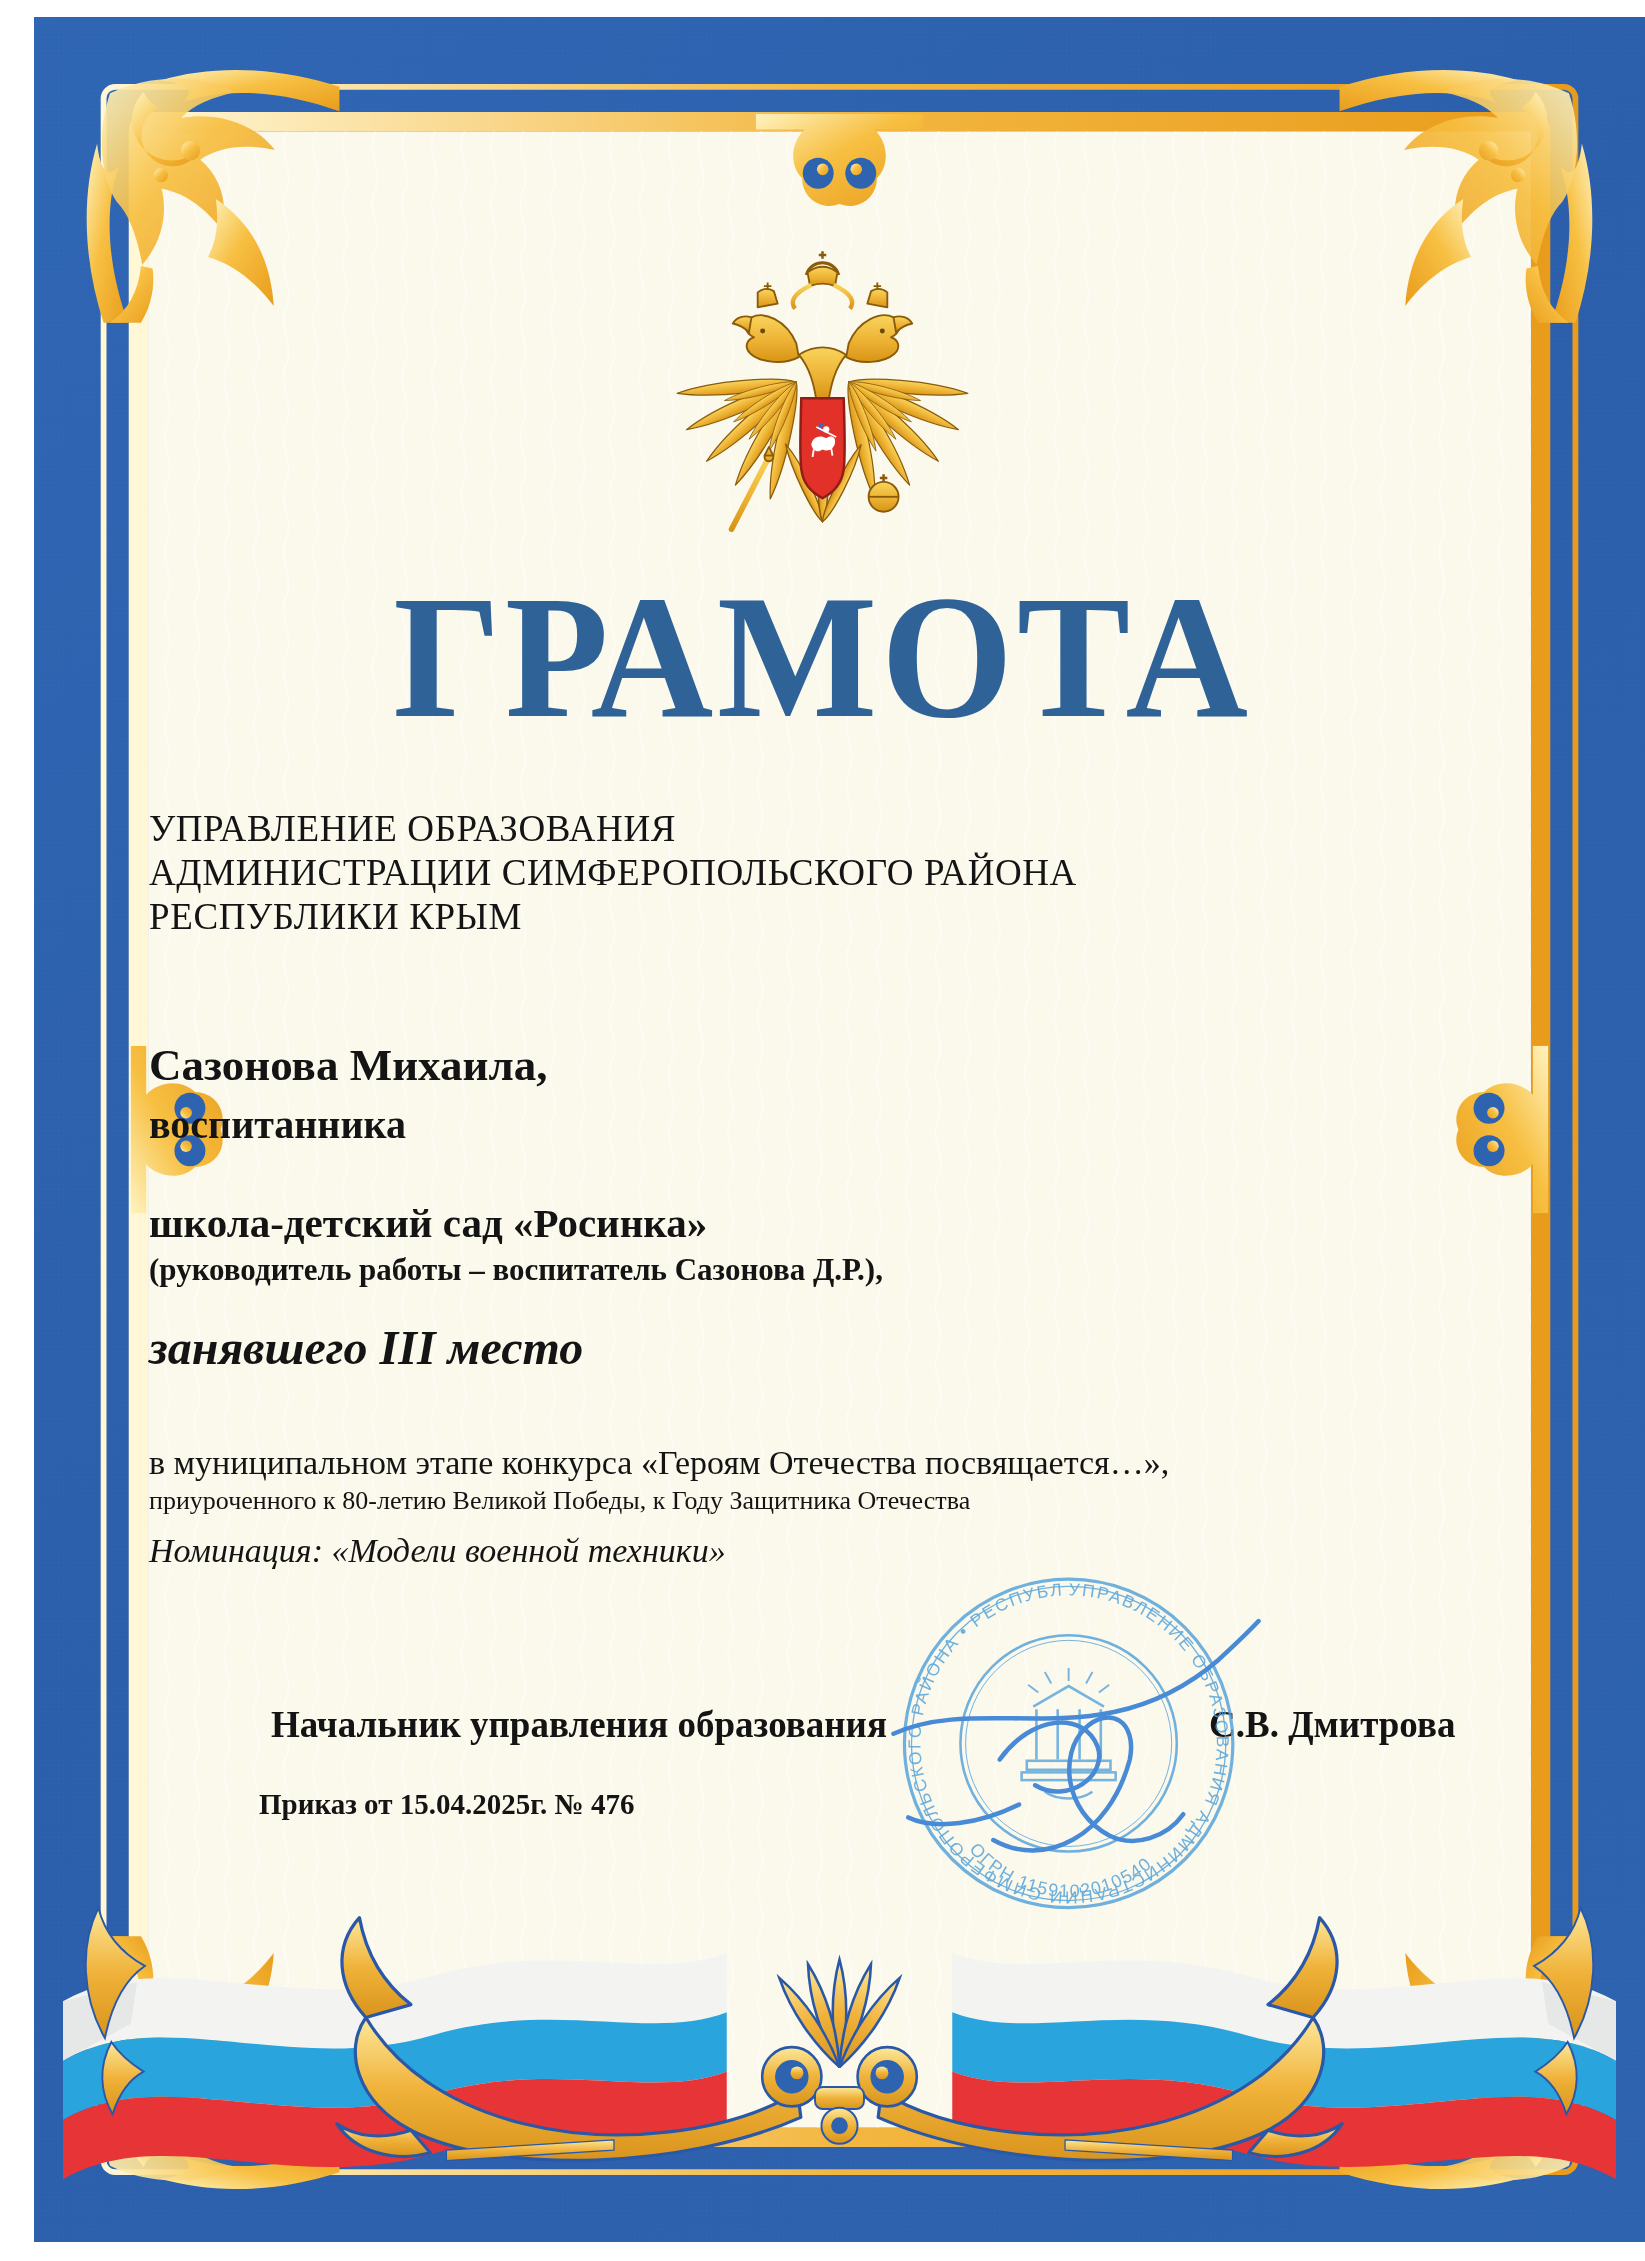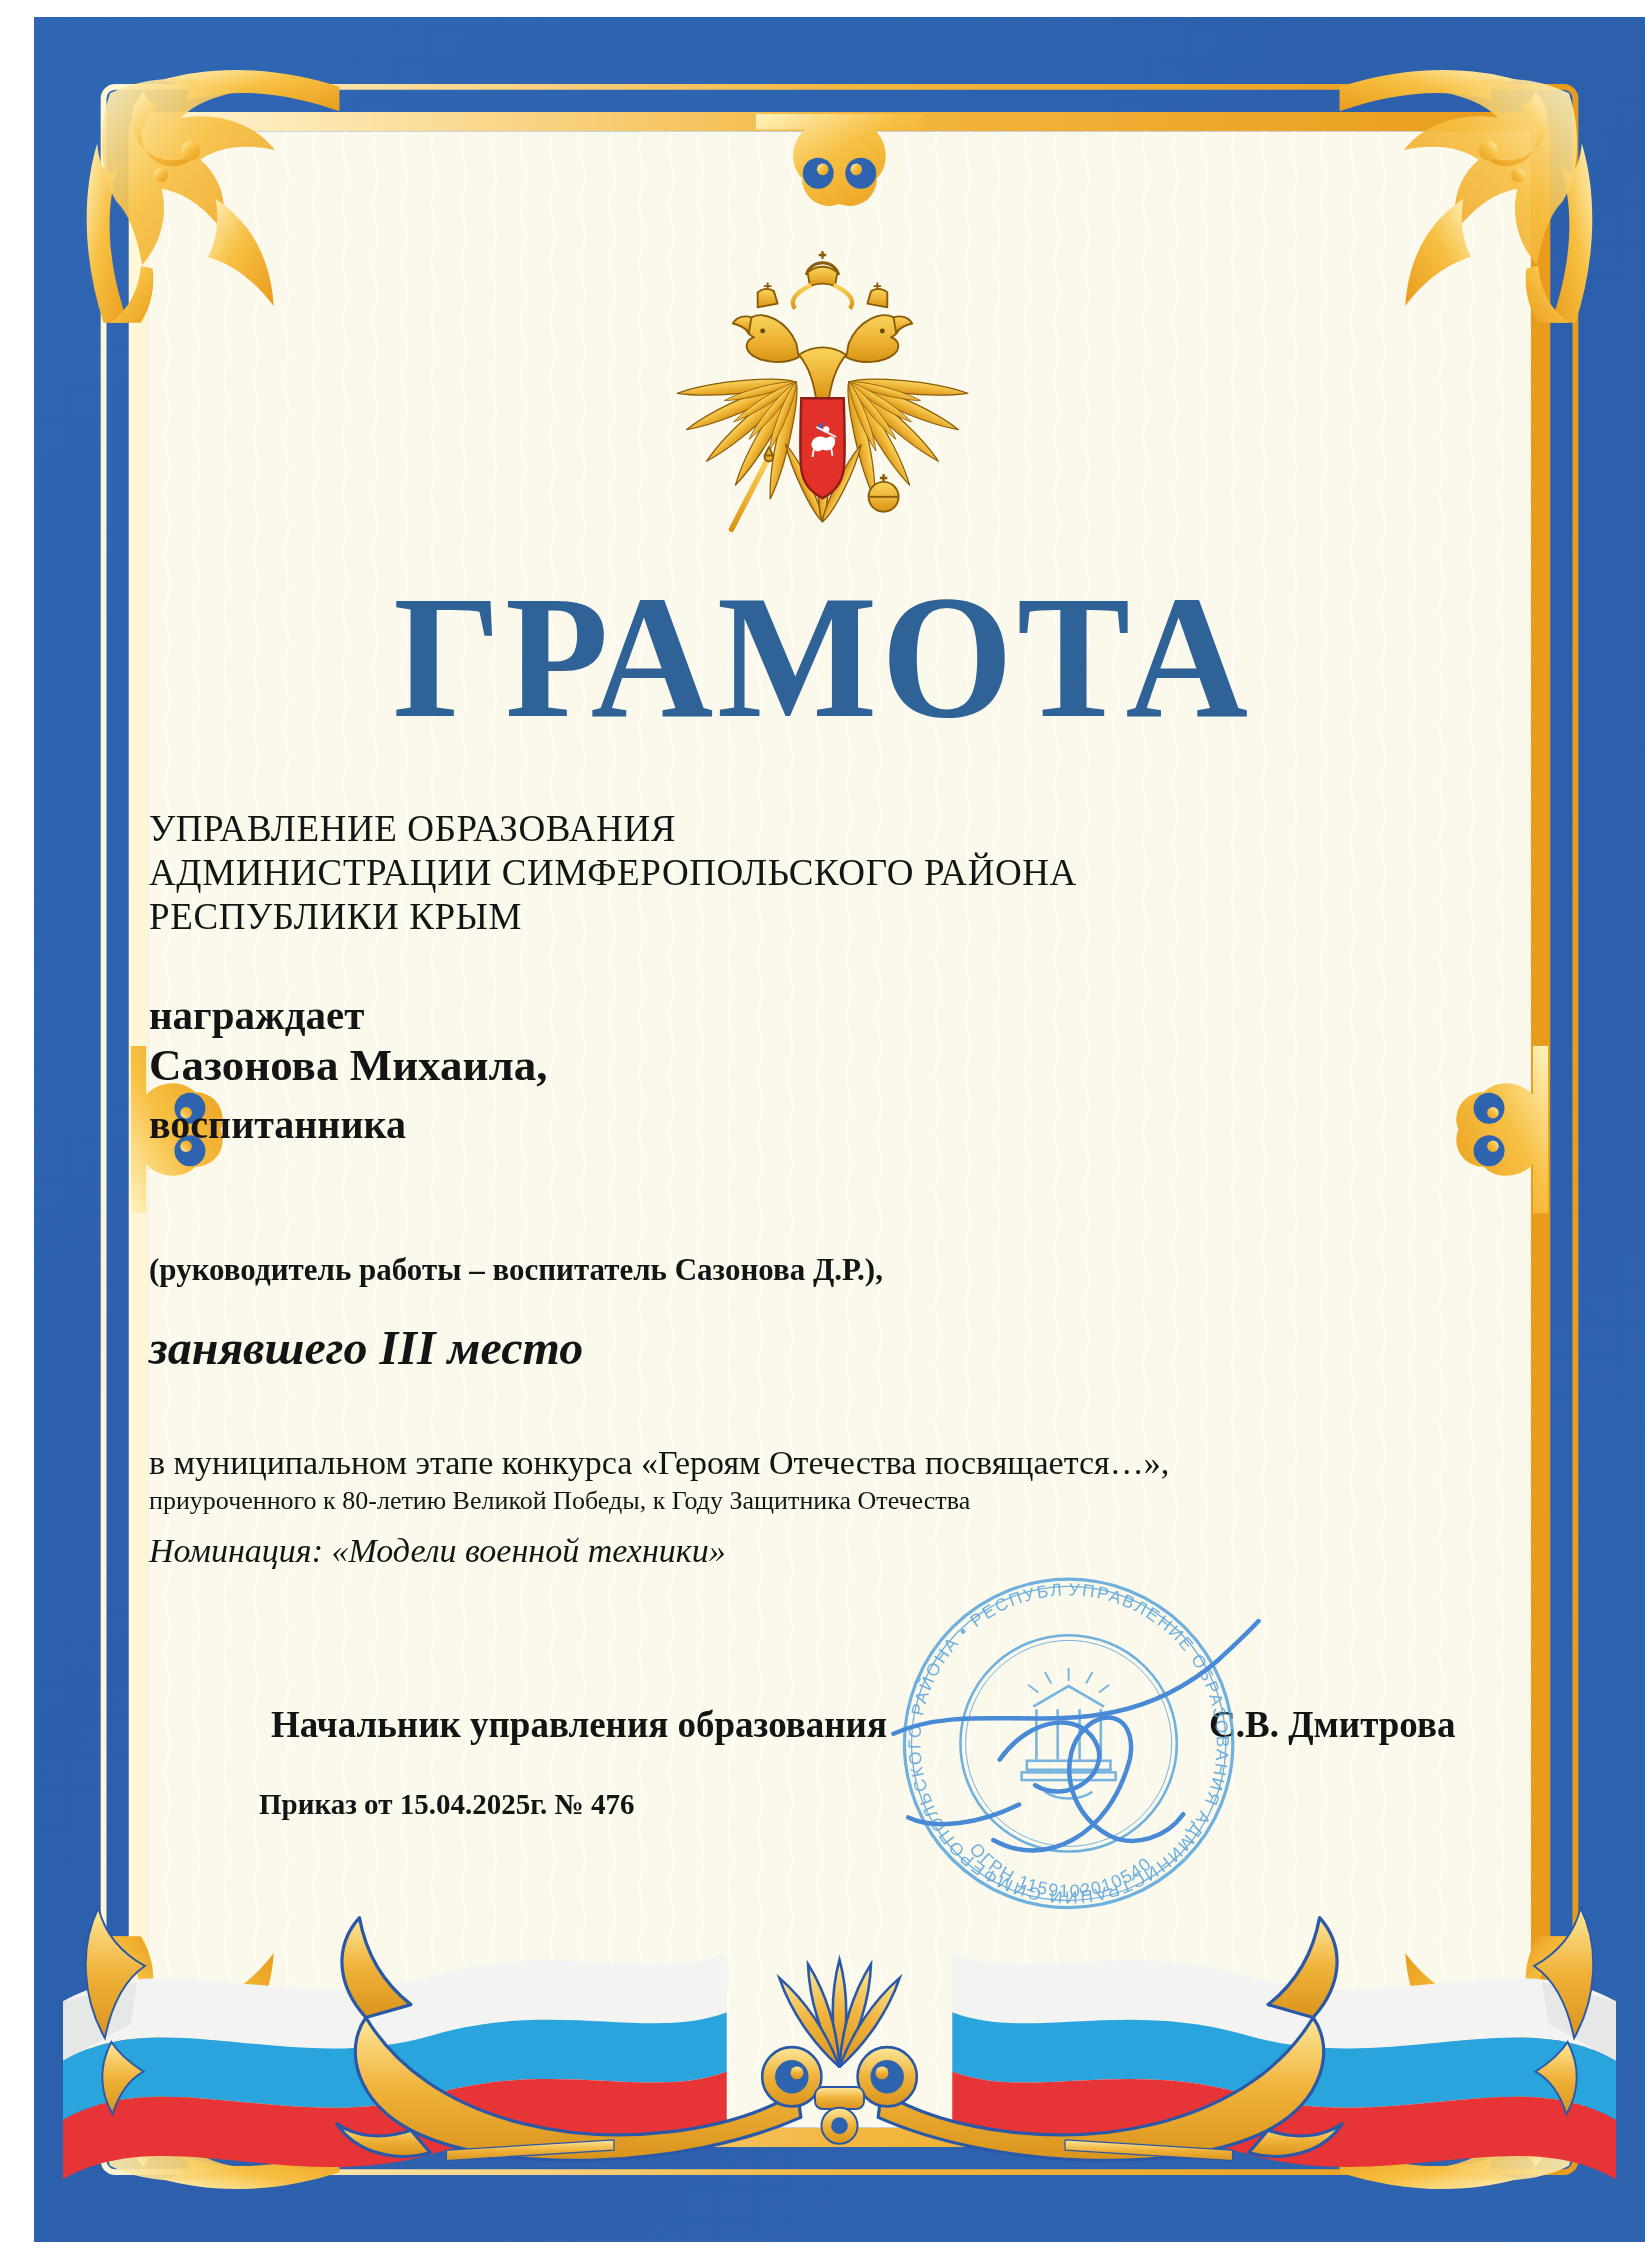--- a/index.html
+++ b/index.html
@@ -177,23 +177,23 @@
   </g>
 </svg>
 
 <div class="abs textlayer">
   <div class="title">ГРАМОТА</div>
 
   <div class="tl org" style="top:807px">УПРАВЛЕНИЕ ОБРАЗОВАНИЯ</div>
   <div class="tl org" style="top:851px">АДМИНИСТРАЦИИ СИМФЕРОПОЛЬСКОГО РАЙОНА</div>
   <div class="tl org" style="top:895px">РЕСПУБЛИКИ КРЫМ</div>
 
-  <div class="tl b" style="top:991px;font-size:41px">награждает</div>
   <div class="tl b" style="top:1039px;font-size:45px">Сазонова Михаила,</div>
   <div class="tl b" style="top:1101px;font-size:40px">воспитанника</div>
+  <div class="tl b" style="top:1199px;font-size:41px">школа-детский сад «Росинка»</div>
   <div class="tl b" style="top:1252px;font-size:31px">(руководитель работы – воспитатель Сазонова Д.Р.),</div>
   <div class="tl b i" style="top:1320px;font-size:48px">занявшего III место</div>
 
   <div class="tl" style="top:1444px;font-size:34px">в муниципальном этапе конкурса «Героям Отечества посвящается…»,</div>
   <div class="tl" style="top:1486px;font-size:26px">приуроченного к 80-летию Великой Победы, к Году Защитника Отечества</div>
   <div class="tl i" style="top:1532px;font-size:34px">Номинация: «Модели военной техники»</div>
 
   <div class="left-txt" style="top:1703px;left:271px;font-size:37px">Начальник управления образования</div>
   <div class="left-txt" style="top:1703px;left:1209px;font-size:37px">С.В. Дмитрова</div>
   <div class="left-txt" style="top:1788px;left:259px;font-size:29px">Приказ от 15.04.2025г. № 476</div>

